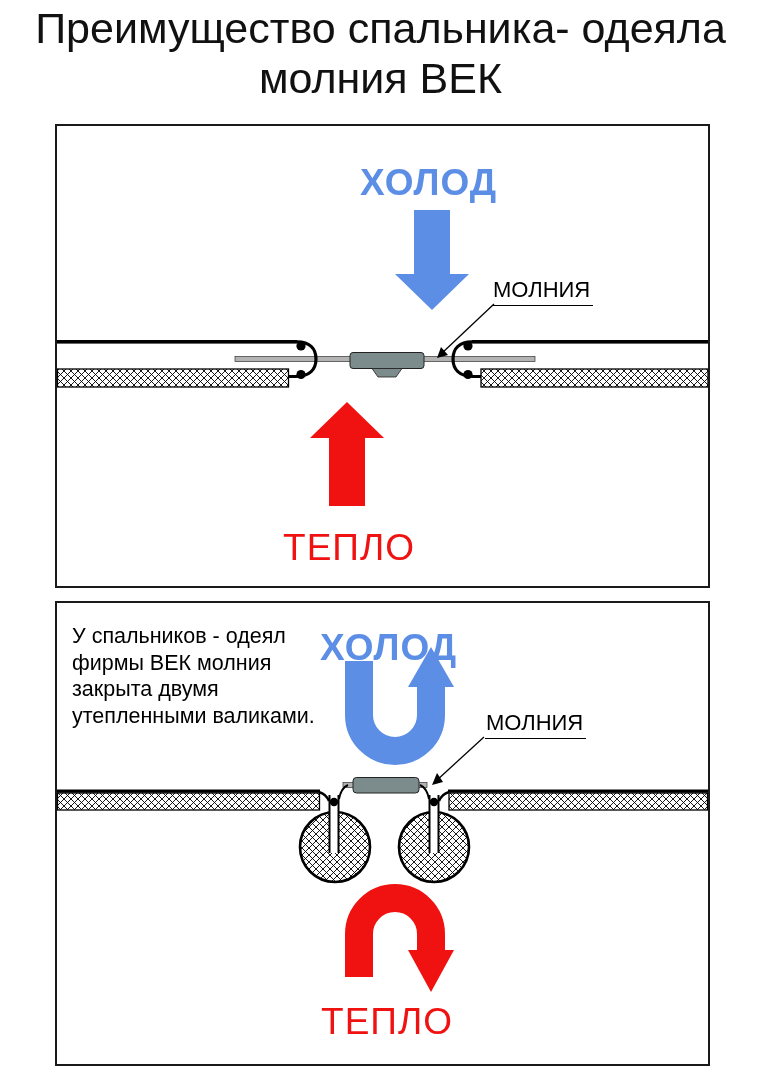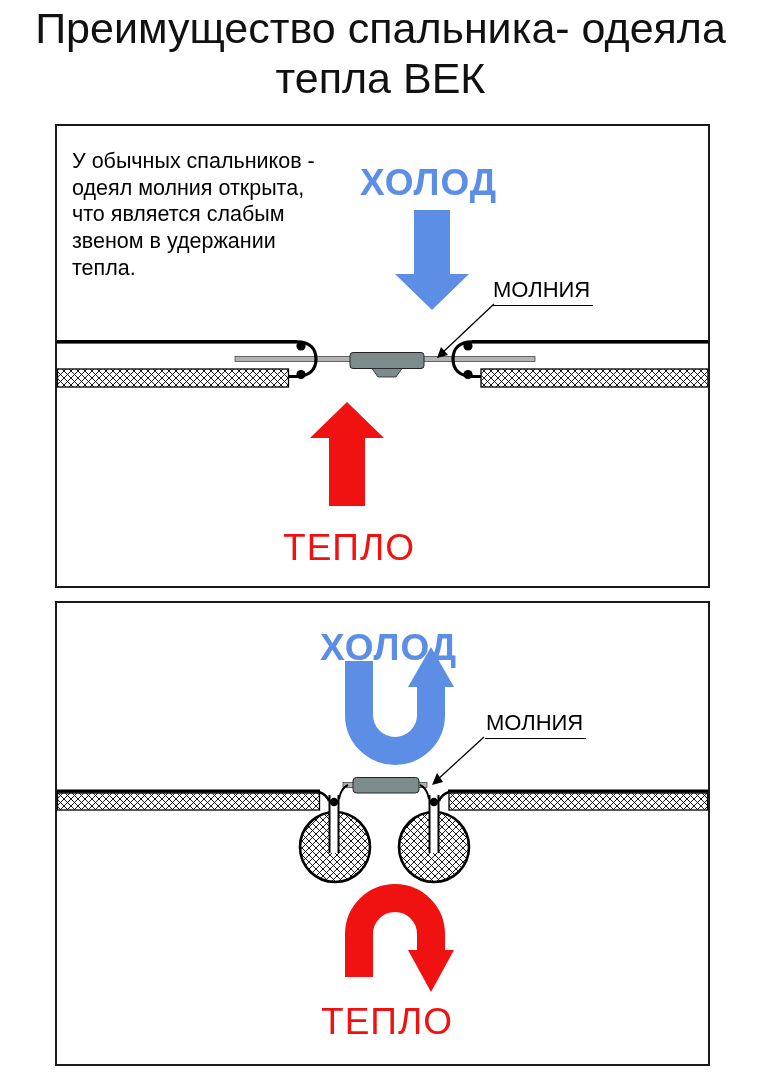--- a/index.html
+++ b/index.html
@@ -26,21 +26,21 @@
   .heat-label{color:var(--heat_red,#f01111);font-weight:normal;font-size:37px;letter-spacing:1px;}
   .zip-label{
     font-size:22px;color:#000;border-bottom:1.6px solid #000;
     padding:0 3px 2px 1px;
   }
 </style>
 </head>
 <body>
 
 <div class="title">Преимущество спальника- одеяла
-тепла ВЕК</div>
+молния ВЕК</div>
 
 <section class="panel" id="panel1">
   <svg width="651" height="460" viewBox="0 0 651 460">
     <defs>
       <pattern id="xh1" width="7" height="7" patternUnits="userSpaceOnUse">
         <rect width="7" height="7" fill="#ffffff"></rect>
         <path d="M0 0 L7 7 M7 0 L0 7" stroke="#000" stroke-width="0.9"></path>
       </pattern>
     </defs>
 
@@ -76,25 +76,20 @@
       <rect x="293" y="226.5" width="74" height="16" rx="3" style="fill:var(--slider_gray,#7c8b8b)" stroke="#222" stroke-width="1"></rect>
       <polygon points="315,242.5 345,242.5 339,251 321,251" style="fill:var(--slider_gray,#7c8b8b)" stroke="#222" stroke-width="0.8"></polygon>
     </g>
 
     <g>
       <line x1="437" y1="178" x2="384" y2="228" stroke="#000" stroke-width="1.3"></line>
       <polygon points="380,232 391,229 384,221" fill="#000"></polygon>
     </g>
   </svg>
 
-  <div class="abs desc" style="left:15px;top:22px;width:310px;">У обычных спальников -
-одеял молния открыта,
-что является слабым
-звеном в удержании
-тепла.</div>
   <div class="abs cold-label" style="left:303px;top:24px;">ХОЛОД</div>
   <div class="abs zip-label" style="left:435px;top:151px;">МОЛНИЯ</div>
   <div class="abs heat-label" style="left:212px;top:401px;width:160px;text-align:center;">ТЕПЛО</div>
 </section>
 
 <section class="panel" id="panel2">
   <svg width="651" height="461" viewBox="0 0 651 461">
     <defs>
       <pattern id="xh2" width="7" height="7" patternUnits="userSpaceOnUse">
         <rect width="7" height="7" fill="#ffffff"></rect>
@@ -148,16 +143,20 @@
     </g>
 
     <rect x="296" y="174.5" width="66" height="15.5" rx="3.5" style="fill:var(--slider_gray,#7c8b8b)" stroke="#222" stroke-width="1"></rect>
 
     <g>
       <line x1="427" y1="134" x2="379" y2="178" stroke="#000" stroke-width="1.3"></line>
       <polygon points="375,182 386,179 380,170" fill="#000"></polygon>
     </g>
   </svg>
 
+  <div class="abs desc" style="left:15px;top:20px;width:290px;">У спальников - одеял
+фирмы ВЕК молния
+закрыта двумя
+утепленными валиками.</div>
   <div class="abs cold-label" style="left:263px;top:12px;">ХОЛОД</div>
   <div class="abs zip-label" style="left:428px;top:107px;">МОЛНИЯ</div>
   <div class="abs heat-label" style="left:250px;top:398px;width:160px;text-align:center;">ТЕПЛО</div>
 </section>
 
 </body></html>

